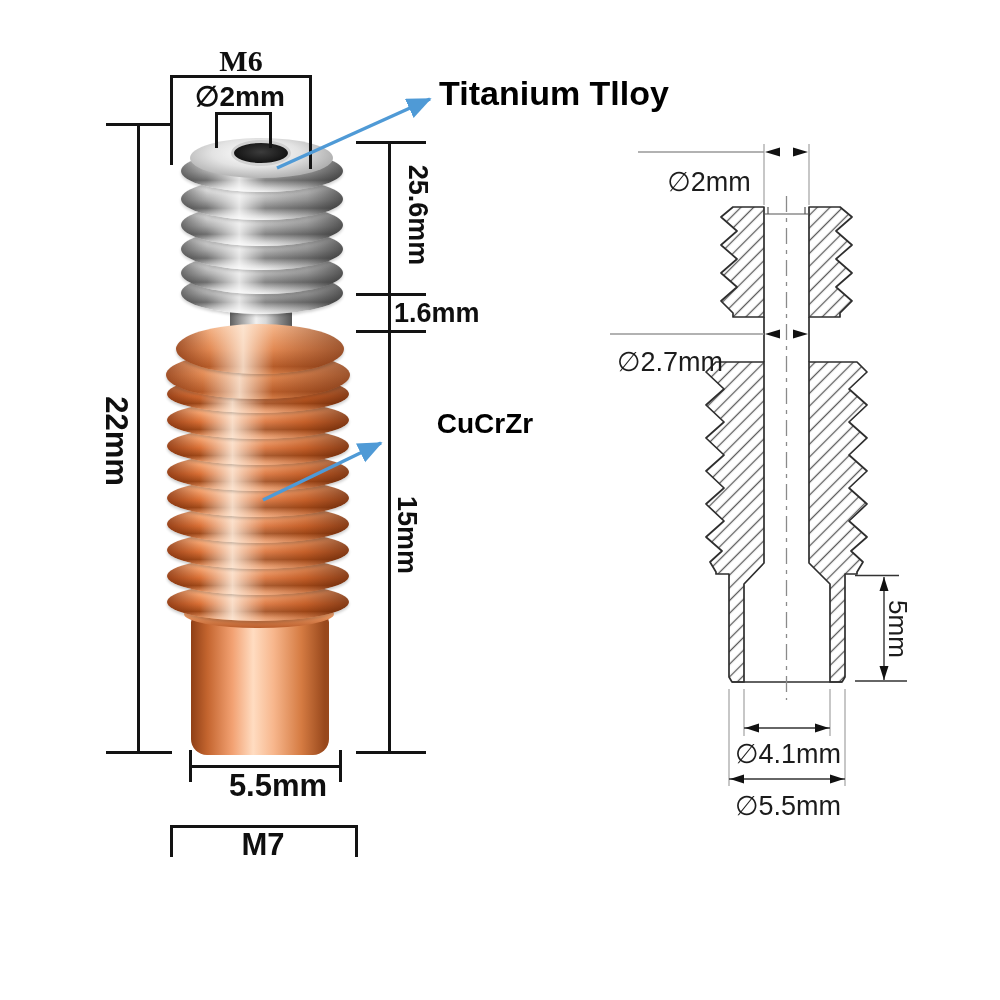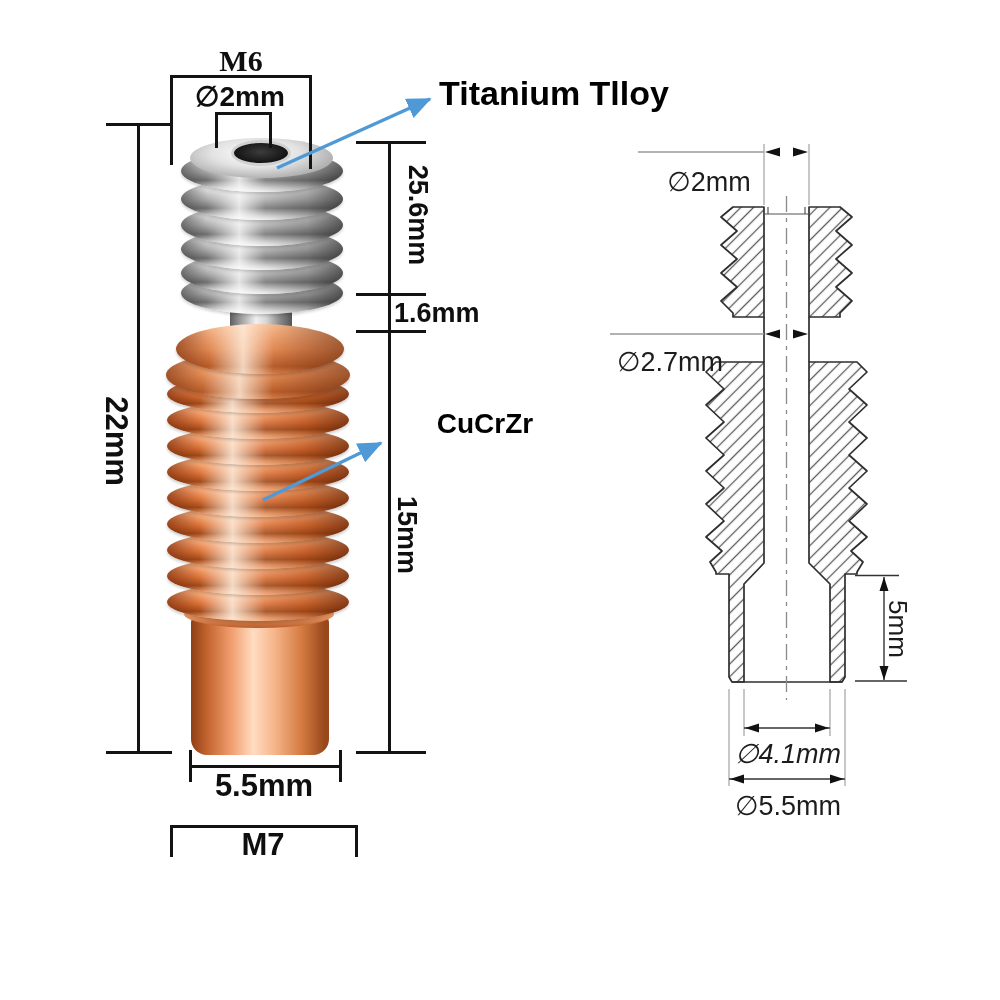--- a/index.html
+++ b/index.html
@@ -187,28 +187,28 @@
       <polygon points="844,779 830,774.5 830,783.5" fill="#111"></polygon>
     </g>
   </svg>
 
   <div class="lbl c f30" style="left:241px;top:61px;font-family:Liberation Serif, serif;">M6</div>
   <div class="lbl c f28" style="left:240px;top:96px;">∅2mm</div>
   <div class="lbl r90 f27" style="left:417px;top:215px;">25.6mm</div>
   <div class="lbl l f27" style="left:394px;top:313px;">1.6mm</div>
   <div class="lbl r90 f31" style="left:116px;top:441px;">22mm</div>
   <div class="lbl r90 f27" style="left:406px;top:535px;">15mm</div>
-  <div class="lbl c f31" style="left:264px;top:786px;">5.5mm</div>
+  <div class="lbl c f31" style="left:278px;top:786px;">5.5mm</div>
   <div class="lbl c f31" style="left:263px;top:845px;">M7</div>
 
   <div class="lbl c blue callout-main" style="left:554px;top:93px;">Titanium Tlloy</div>
   <div class="lbl c blue callout-block" style="left:485px;top:424px;">
     <div>CuCrZr</div>
   </div>
 
   <div class="lbl c f27 drawlbl" style="left:709px;top:182px;">∅2mm</div>
   <div class="lbl c f27 drawlbl" style="left:650px;top:362px;margin-left:20px;">∅2.7mm</div>
   <div class="lbl r90 f27 drawlbl" style="left:897px;top:629px;font-size:26px;">5mm</div>
-  <div class="lbl c f27 drawlbl" style="left:788px;top:754px;font-style:italic;">∅4.1mm</div>
+  <div class="lbl c f27 drawlbl" style="left:788px;top:754px;">∅4.1mm</div>
   <div class="lbl c f27 drawlbl" style="left:788px;top:806px;">∅5.5mm</div>
 
 
 </div>
 
 </body></html>

